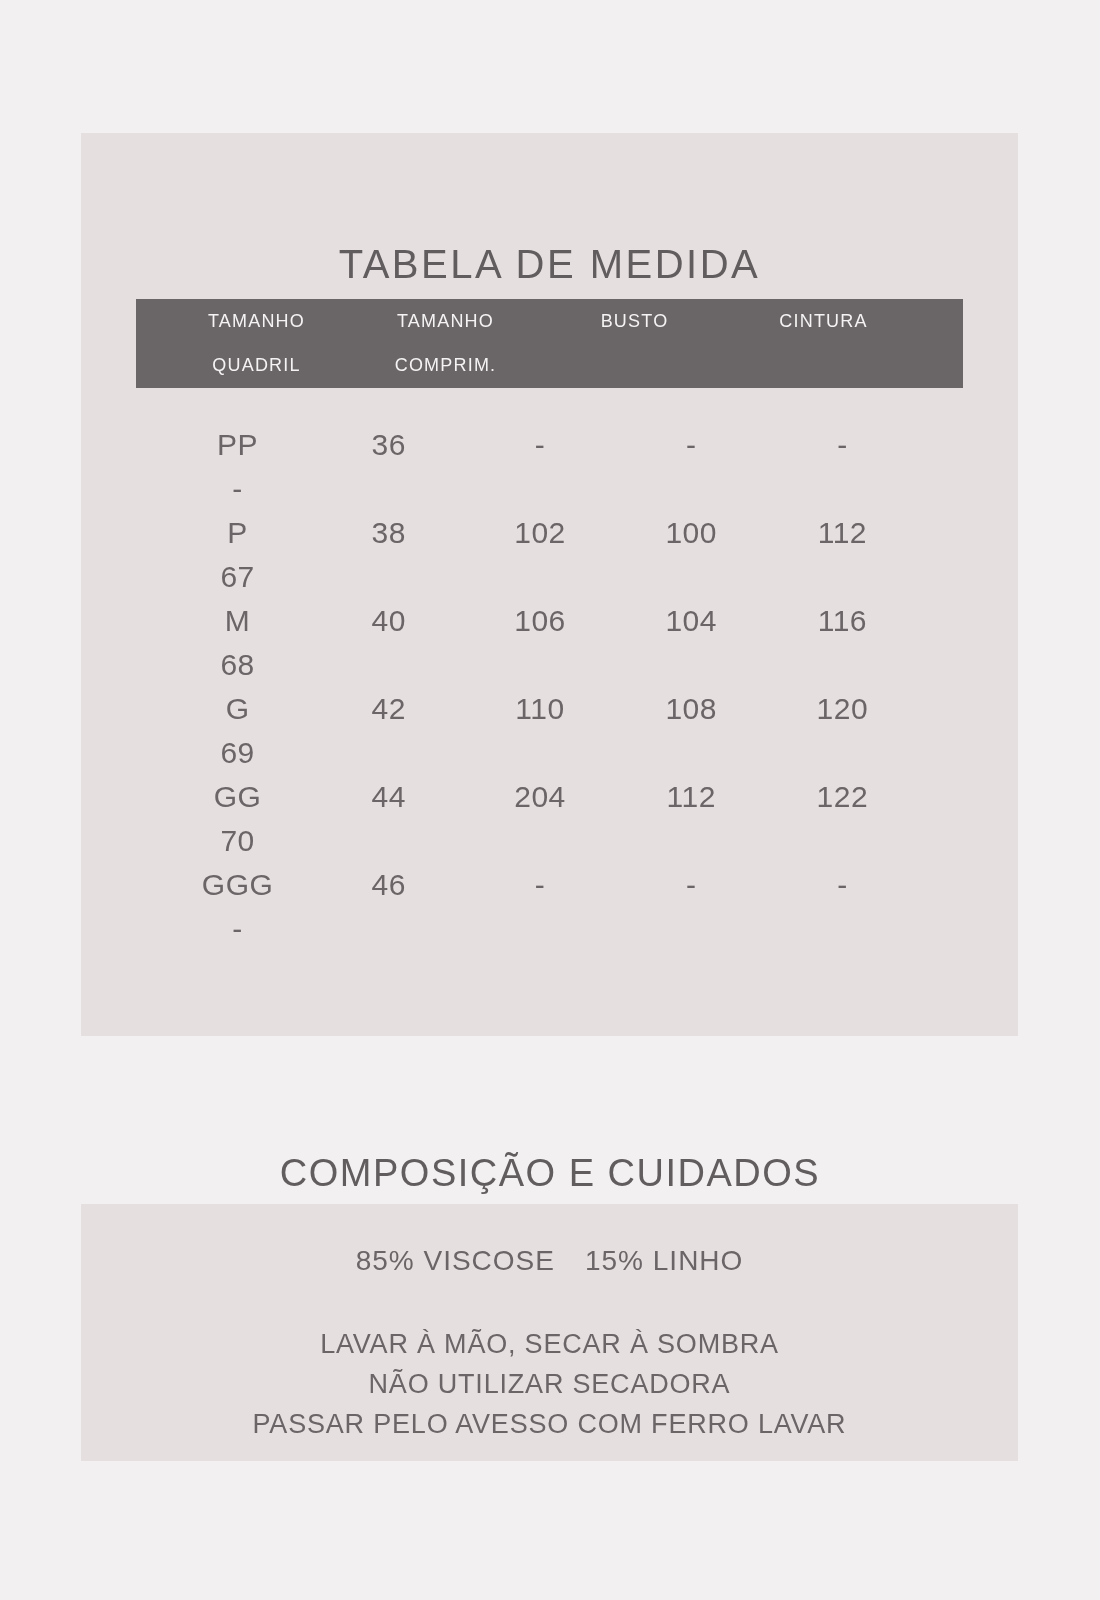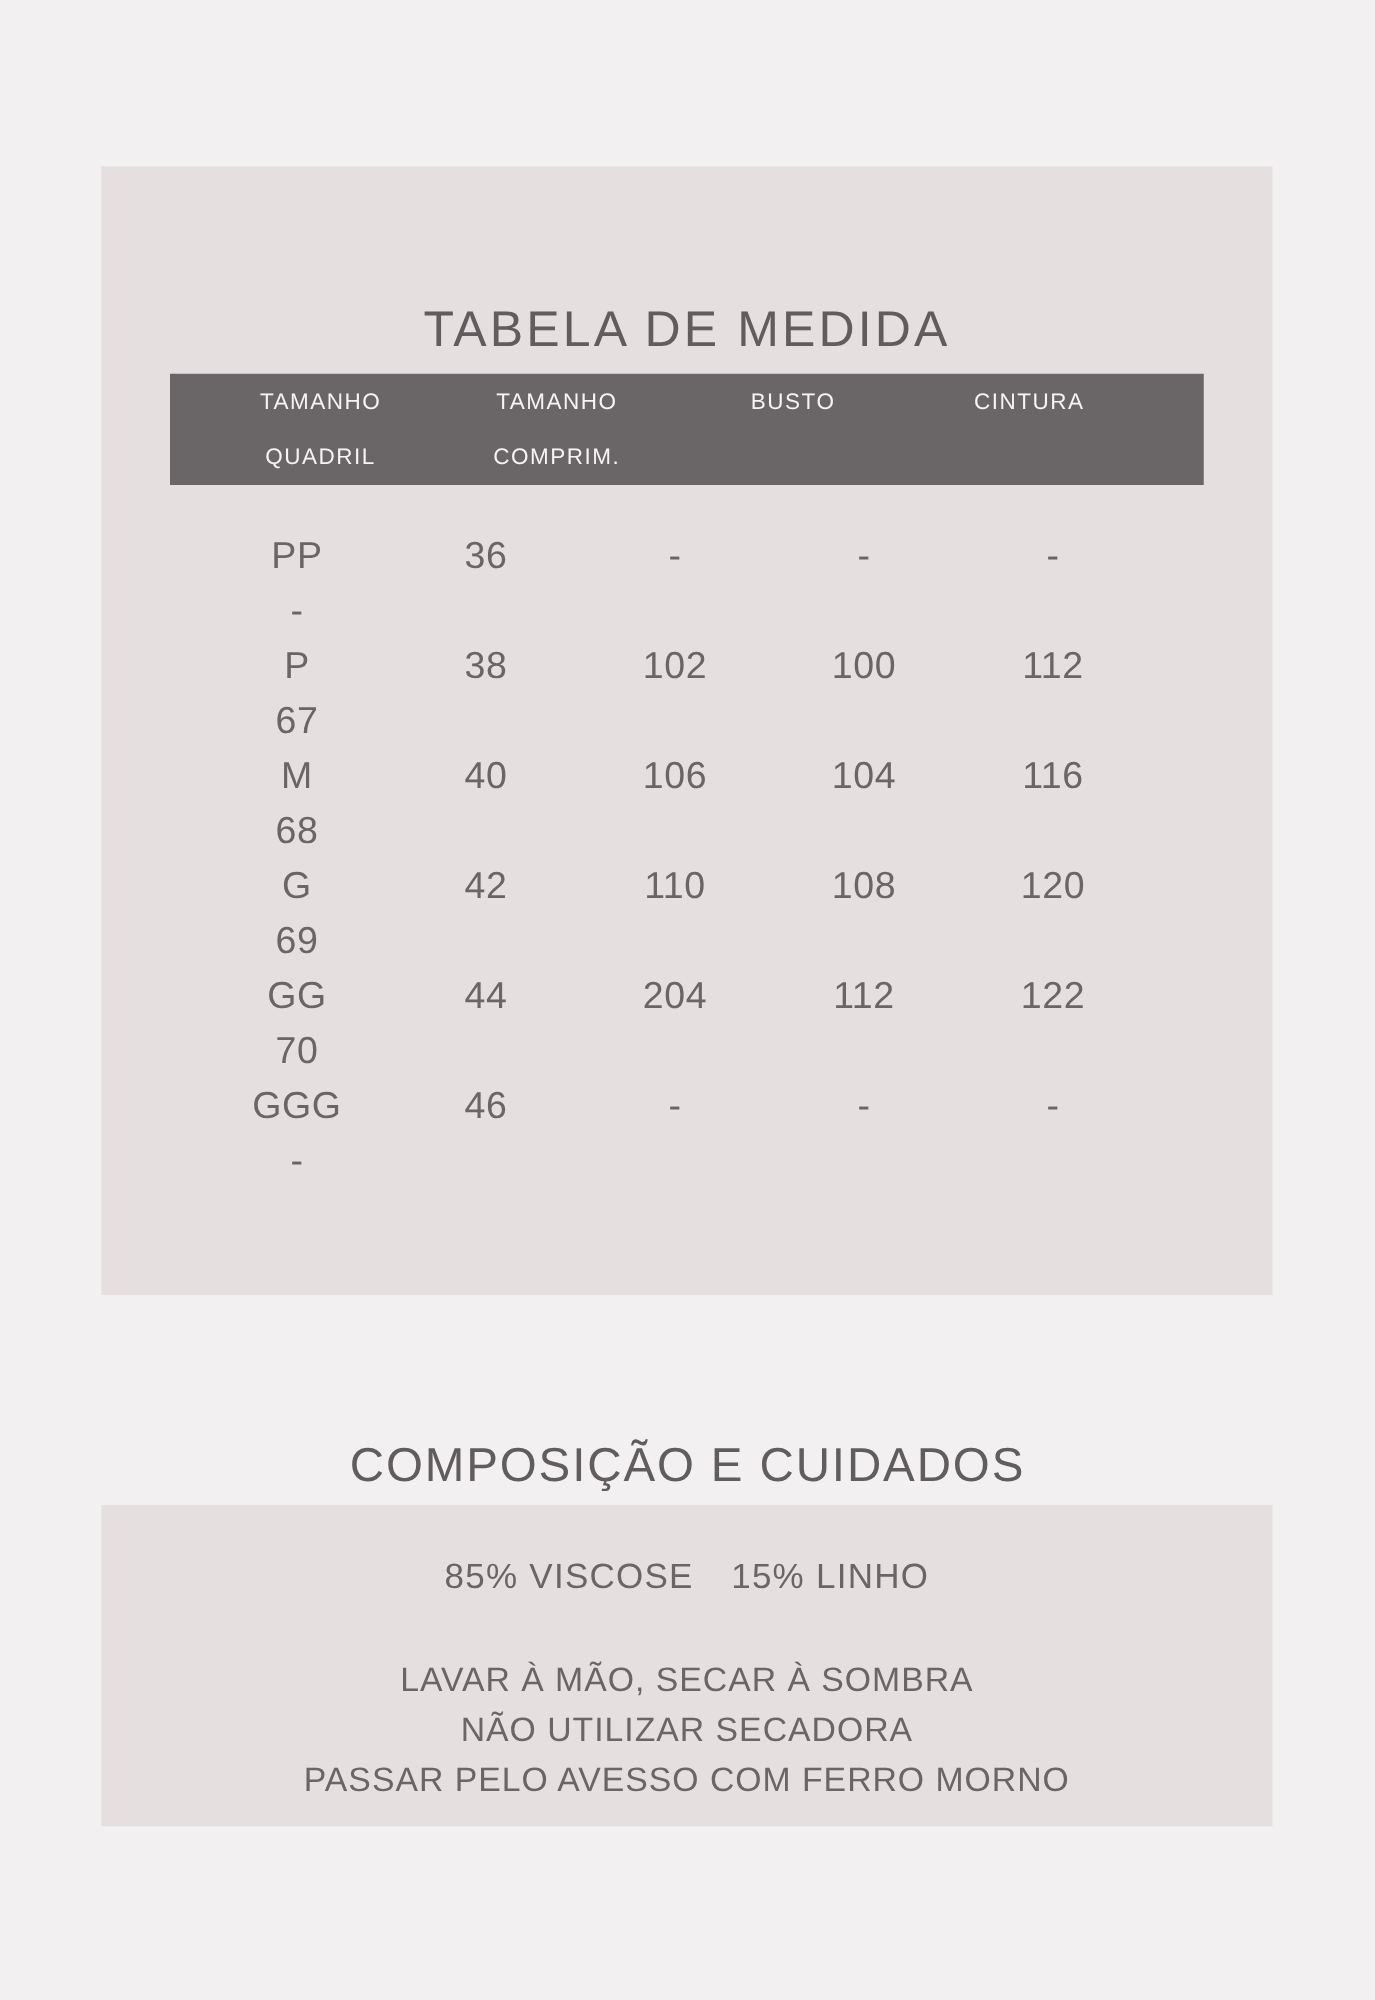--- a/index.html
+++ b/index.html
@@ -165,17 +165,17 @@
   <h2 class="care-title">COMPOSIÇÃO E CUIDADOS</h2>
 
   <section class="panel panel-care">
     <p class="composition">
       <span>85% VISCOSE</span>
       <span>15% LINHO</span>
     </p>
     <div class="care-lines">
       <p class="care-line">LAVAR À MÃO, SECAR À SOMBRA</p>
       <p class="care-line">NÃO UTILIZAR SECADORA</p>
-      <p class="care-line">PASSAR PELO AVESSO COM FERRO MORNO</p>
+      <p class="care-line">PASSAR PELO AVESSO COM FERRO LAVAR</p>
     </div>
   </section>
 
 </div>
 
 </body></html>

